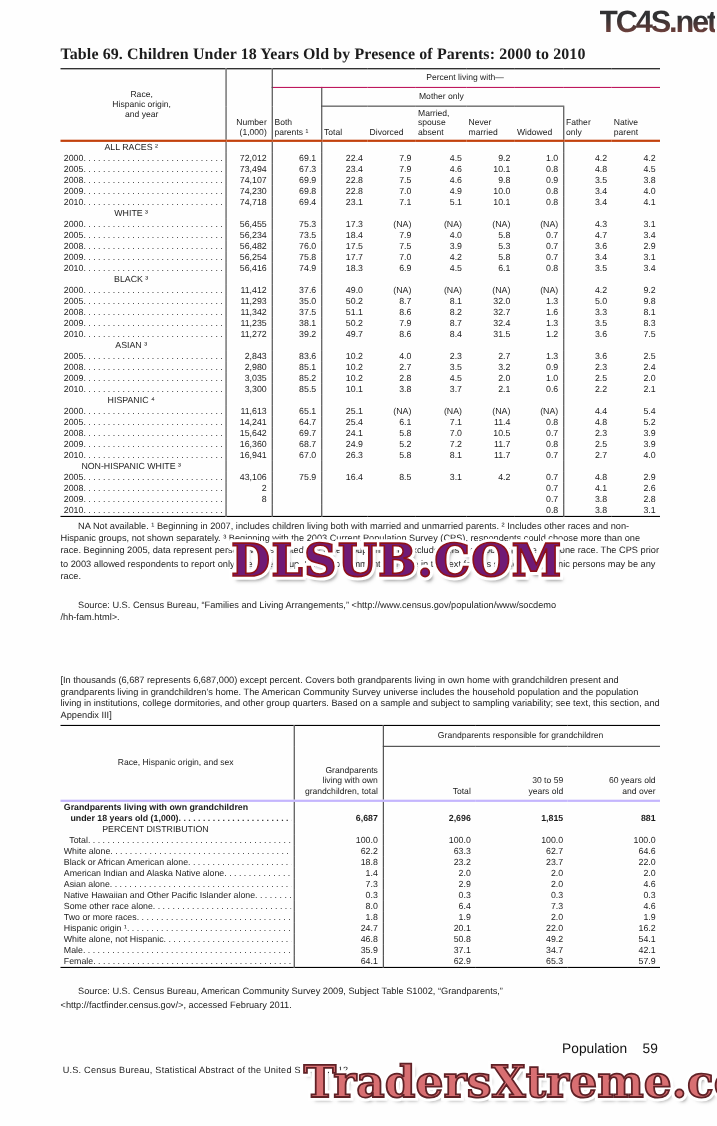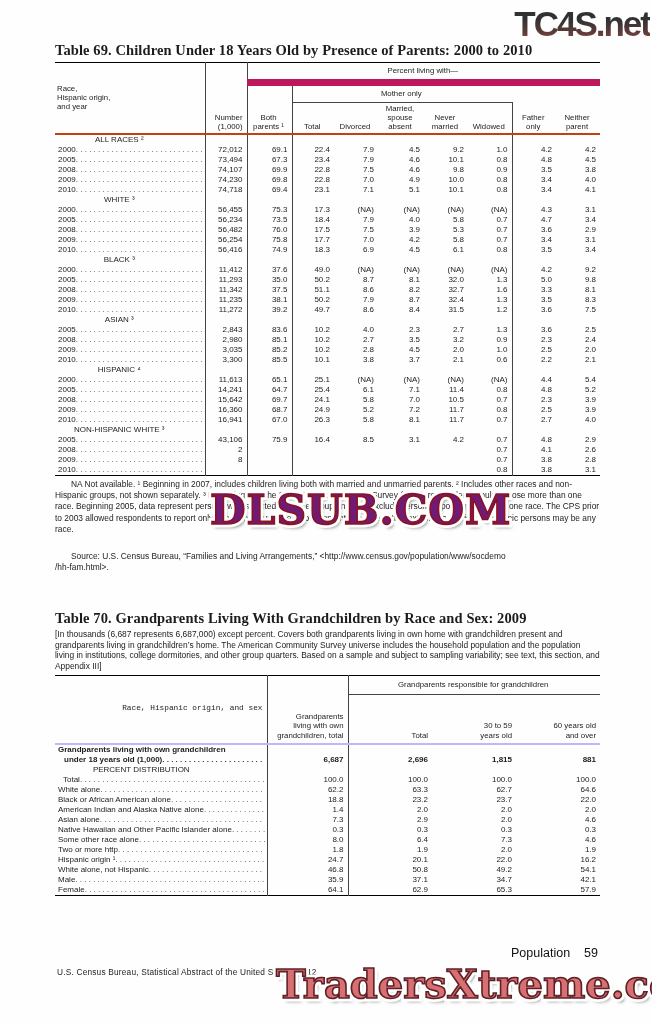--- a/index.html
+++ b/index.html
@@ -18,41 +18,41 @@
 
   
   table{border-collapse:collapse;table-layout:fixed;width:545px;margin-top:4px;}
   #t69{border-top:1.5px solid #000;border-bottom:1.5px solid #000;}
   #t70{border-top:1.5px solid #000;border-bottom:1.5px solid #000;}
   th{font-weight:normal;}
   .br{border-right:1px solid #444;}
 
   
   #t69 thead th{font-size:7.8px;line-height:9px;padding:1px 4px 2px 2px;}
-  .stubh{text-align:left;vertical-align:middle;white-space:pre-line;}
+  .stubh{text-align:center;vertical-align:middle;white-space:pre-line;}
   .numh{text-align:right;vertical-align:bottom;white-space:pre-line;}
-  .plw{text-align:center;vertical-align:middle;height:13px;border-bottom:7px solid #be185d;}
+  .plw{text-align:center;vertical-align:middle;height:13px;border-bottom:1px solid #be185d;}
   .mo{text-align:center;vertical-align:middle;height:13px;border-bottom:1px solid #444;}
-  .colr{text-align:center;vertical-align:bottom;white-space:pre-line;}
+  .colr{text-align:left;vertical-align:bottom;white-space:pre-line;}
   #t69 tbody tr:first-child td{border-top:2px solid #c2410c;}
 
   
   #t69 td{font-size:8px;line-height:10px;height:10px;padding:0 4px 0 0;}
   #t69 td.stub{padding:0 2px 0 3px;}
   .num{text-align:right;}
   tr.sec td{padding-top:4px;padding-bottom:2px;height:10px;}
   .seclbl{text-align:center;padding-right:24px !important;}
 
   .lead{display:flex;align-items:baseline;overflow:hidden;}
   .dots{flex:1;overflow:hidden;white-space:nowrap;color:#333;}
   .dots::after{content:" . . . . . . . . . . . . . . . . . . . . . . . . . . . . . . . . . . . . . . . . . . . . . . . . . . . .";}
 
   
   #t70 thead th{font-size:7.8px;line-height:9.5px;padding:1px 4px 3px 2px;}
-  .stub70h{text-align:right;vertical-align:middle;font-family:Liberation Mono, monospace;}
+  .stub70h{text-align:center;vertical-align:middle;}
   .col1h{text-align:right;vertical-align:bottom;white-space:pre-line;}
   .grh{text-align:center;vertical-align:middle;height:14px;border-bottom:1px solid #444;}
   .colr70{text-align:right;vertical-align:bottom;white-space:pre-line;height:44px;}
   #t70 tbody tr:first-child td{border-top:2px solid #c4b5fd;}
   #t70 td{font-size:8px;line-height:10px;height:10px;padding:0 4px 0 0;}
   #t70 td.stub{padding:0 2px 0 3px;}
   tr.boldrow td{font-weight:bold;vertical-align:bottom;padding-top:3px;padding-bottom:3px;}
   tr.pdist td{padding-top:3px;padding-bottom:1px;}
   .pd{text-align:center;padding-right:40px;}
   tr.gap td{padding-top:4px;}
@@ -61,21 +61,21 @@
 
   
   .pagefoot{position:absolute;top:946px;right:54px;font-size:12.5px;color:#111;}
   .pagefoot .pgno{margin-left:14px;}
   .credit{position:absolute;top:967px;left:57px;font-size:8.3px;letter-spacing:.2px;color:#222;}
 
   
   .wm{position:absolute;white-space:nowrap;z-index:6;font-family:"DejaVu Serif",serif;font-weight:bold;}
   .wm::before{content:attr(data-text);position:absolute;left:0;top:0;z-index:-1;color:#fff;
               -webkit-text-stroke:7px #fff;text-shadow:3px 4px 3px rgba(70,70,70,.5);}
-  #wm-top{top:4px;right:2px;font-family:"Liberation Sans",sans-serif;font-weight:800;font-size:35px;
+  #wm-top{top:4px;right:2px;font-family:"Liberation Sans",sans-serif;font-weight:800;font-size:28px;
           letter-spacing:-2px;background:linear-gradient(180deg,#313133 38%,#5c3b38 70%,#8d4c45 92%);
           -webkit-background-clip:text;background-clip:text;color:transparent;z-index:6;}
   #wm-top::before{content:none;}
   #wm-mid{top:486px;left:172px;font-size:41px;letter-spacing:1px;color:#701a75;margin-left:38px;-webkit-text-stroke:1.5px #8e1118;}
   #wm-bot{top:960px;left:276px;font-size:40px;color:#d86f72;-webkit-text-stroke:1.6px #5f2126;}
 </style>
 </head>
 <body>
 
 <div class="page">
@@ -106,21 +106,21 @@
           <th rowspan="3" class="numh br">Number
 (1,000)</th>
           <th colspan="8" class="plw">Percent living with—</th>
         </tr>
         <tr>
           <th rowspan="2" class="colr br">Both
 parents ¹</th>
           <th colspan="5" class="mo">Mother only</th>
           <th rowspan="2" class="colr">Father
 only</th>
-          <th rowspan="2" class="colr">Neither
+          <th rowspan="2" class="colr">Native
 parent</th>
         </tr>
         <tr>
           <th class="colr">Total</th>
           <th class="colr">Divorced</th>
           <th class="colr">Married,
 spouse
 absent</th>
           <th class="colr">Never
 married</th>
@@ -680,21 +680,20 @@
     </table>
 
     <p class="fnote">NA Not available. ¹ Beginning in 2007, includes children living both with married and unmarried parents. ² Includes other races and non-Hispanic groups, not shown separately. ³ Beginning with the 2003 Current Population Survey (CPS), respondents could choose more than one race. Beginning 2005, data represent persons who selected this race group only and exclude persons reporting more than one race. The CPS prior to 2003 allowed respondents to report only one race group. See also comments on race in the text for this section. ⁴ Hispanic persons may be any race.</p>
     <p class="fnote src">Source: U.S. Census Bureau, “Families and Living Arrangements,” &lt;http://www.census.gov/population/www/socdemo
 /hh-fam.html&gt;.</p>
   </div>
 
   <div id="wm-mid" class="wm" data-text="DLSUB.COM">DLSUB.COM</div>
 
   <div id="block70" class="block">
-    <h1 class="ttl">Table 70. Grandparents Living With Grandchildren by Race and Sex: 2009</h1>
     <p class="note">[In thousands (6,687 represents 6,687,000) except percent. Covers both grandparents living in own home with grandchildren present and grandparents living in grandchildren’s home. The American Community Survey universe includes the household population and the population living in institutions, college dormitories, and other group quarters. Based on a sample and subject to sampling variability; see text, this section, and Appendix III]</p>
 
     <table id="t70">
       <colgroup>
         <col style="width:212px">
           <col style="width:81px">
           <col style="width:84px">
           <col style="width:84px">
           <col style="width:84px">
       </colgroup>
@@ -817,21 +816,21 @@
               </div>
             </td>
             <td class="num br">8.0</td>
             <td class="num">6.4</td>
             <td class="num">7.3</td>
             <td class="num">4.6</td>
           </tr>
           <tr>
             <td class="stub br">
               <div class="lead">
-                <span>Two or more http</span>
+                <span>Two or more races</span>
                 <span class="dots"></span>
               </div>
             </td>
             <td class="num br">1.8</td>
             <td class="num">1.9</td>
             <td class="num">2.0</td>
             <td class="num">1.9</td>
           </tr>
           <tr class="gap">
             <td class="stub br">
@@ -877,20 +876,22 @@
               </div>
             </td>
             <td class="num br">64.1</td>
             <td class="num">62.9</td>
             <td class="num">65.3</td>
             <td class="num">57.9</td>
           </tr>
         </tbody>
     </table>
 
+    <p class="fnote src">Source: U.S. Census Bureau, American Community Survey 2009, Subject Table S1002, “Grandparents,”
+&lt;http://factfinder.census.gov/&gt;, accessed February 2011.</p>
   </div>
 
   <div class="pagefoot">
     <span>Population</span><span class="pgno">59</span>
   </div>
   <div class="credit">U.S. Census Bureau, Statistical Abstract of the United States: 2012</div>
 
   <div id="wm-bot" class="wm" data-text="TradersXtreme.com">TradersXtreme.com</div>
 </div>
 

